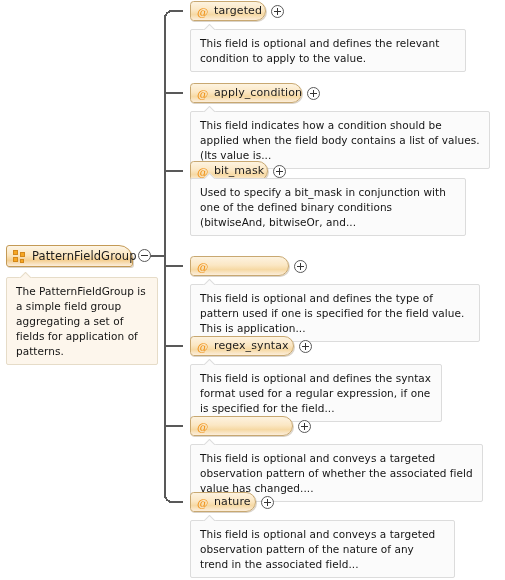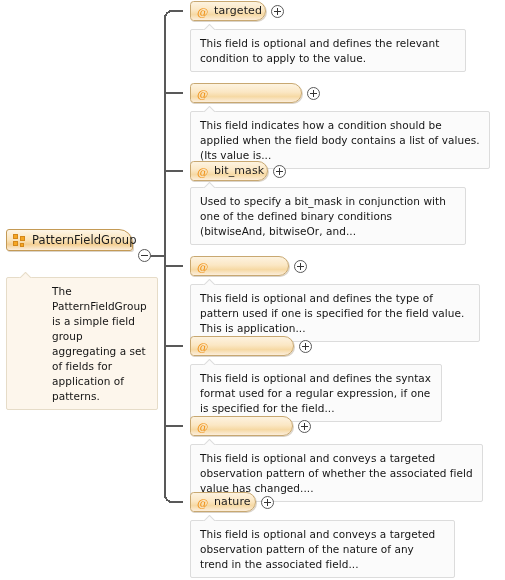--- a/index.html
+++ b/index.html
@@ -188,86 +188,88 @@
       <path d="M183,11 L172,11 A7,7 0 0 0 165,18 L165,495 A7,7 0 0 0 172,502 L183,502" stroke-linecap="butt"></path>
 
       <path d="M165,93  L183,93"></path>
       <path d="M165,171 L183,171"></path>
       <path d="M165,266 L183,266"></path>
       <path d="M165,346 L183,346"></path>
       <path d="M165,426 L183,426"></path>
     </g>
   </svg>
 
-  <div class="node group-node" style="left:6px; top:229px; width:127px;">
+  <div class="node group-node" style="left:6px; top:245px; width:127px;">
     <span class="group-icon">
       <i class="s1"></i>
         <i class="s2"></i>
         <i class="s3"></i>
         <i class="s4"></i>
     </span>
     <span class="nlabel">PatternFieldGroup</span>
   </div>
   <div class="toggle minus" style="left:138px; top:249px;"></div>
 
-  <div class="bubble warm" style="left:6px; top:277px; width:152px;padding-left:45px;">
+  <div class="bubble warm" style="left:6px; top:277px; width:152px;">
     <span class="tail"></span>
     <p>The PatternFieldGroup is a simple field group aggregating a set of fields for application of patterns.</p>
   </div>
 
   <div class="node" style="left:190px; top:1px; width:76px;">
     <svg class="at-icon" viewBox="0 0 14 14">
       <text x="7" y="11.5" font-family="DejaVu Serif, serif" font-size="12" font-style="italic" fill="#f0921a" text-anchor="middle">@</text>
     </svg>
     <span class="nlabel">targeted</span>
   </div>
   <div class="toggle plus" style="left:271px; top:5px;"></div>
   <div class="bubble" style="left:190px; top:29px; width:276px;">
     <span class="tail"></span>
     <p>This field is optional and defines the relevant condition to apply to the value.</p>
   </div>
 
   <div class="node" style="left:190px; top:83px; width:112px;">
     <svg class="at-icon" viewBox="0 0 14 14">
       <text x="7" y="11.5" font-family="DejaVu Serif, serif" font-size="12" font-style="italic" fill="#f0921a" text-anchor="middle">@</text>
     </svg>
+    <span class="nlabel">apply_condition</span>
   </div>
   <div class="toggle plus" style="left:307px; top:87px;"></div>
   <div class="bubble" style="left:190px; top:111px; width:300px;">
     <span class="tail"></span>
     <p>This field indicates how a condition should be applied when the field body contains a list of values. (Its value is...</p>
   </div>
 
   <div class="node" style="left:190px; top:161px; width:78px;">
     <svg class="at-icon" viewBox="0 0 14 14">
       <text x="7" y="11.5" font-family="DejaVu Serif, serif" font-size="12" font-style="italic" fill="#f0921a" text-anchor="middle">@</text>
     </svg>
     <span class="nlabel">bit_mask</span>
   </div>
   <div class="toggle plus" style="left:273px; top:165px;"></div>
-  <div class="bubble" style="left:190px; top:187px; width:276px;">
+  <div class="bubble" style="left:190px; top:178px; width:276px;">
     <span class="tail"></span>
     <p>Used to specify a bit_mask in conjunction with one of the defined binary conditions (bitwiseAnd, bitwiseOr, and...</p>
   </div>
 
   <div class="node" style="left:190px; top:256px; width:99px;">
     <svg class="at-icon" viewBox="0 0 14 14">
       <text x="7" y="11.5" font-family="DejaVu Serif, serif" font-size="12" font-style="italic" fill="#f0921a" text-anchor="middle">@</text>
     </svg>
   </div>
   <div class="toggle plus" style="left:294px; top:260px;"></div>
   <div class="bubble" style="left:190px; top:284px; width:290px;">
     <span class="tail"></span>
     <p>This field is optional and defines the type of pattern used if one is specified for the field value. This is application...</p>
   </div>
 
   <div class="node" style="left:190px; top:336px; width:104px;">
     <svg class="at-icon" viewBox="0 0 14 14">
       <text x="7" y="11.5" font-family="DejaVu Serif, serif" font-size="12" font-style="italic" fill="#f0921a" text-anchor="middle">@</text>
     </svg>
+    <span class="nlabel">regex_syntax</span>
   </div>
   <div class="toggle plus" style="left:299px; top:340px;"></div>
   <div class="bubble" style="left:190px; top:364px; width:252px;">
     <span class="tail"></span>
     <p>This field is optional and defines the syntax format used for a regular expression, if one is specified for the field...</p>
   </div>
 
   <div class="node" style="left:190px; top:416px; width:103px;">
     <svg class="at-icon" viewBox="0 0 14 14">
       <text x="7" y="11.5" font-family="DejaVu Serif, serif" font-size="12" font-style="italic" fill="#f0921a" text-anchor="middle">@</text>

